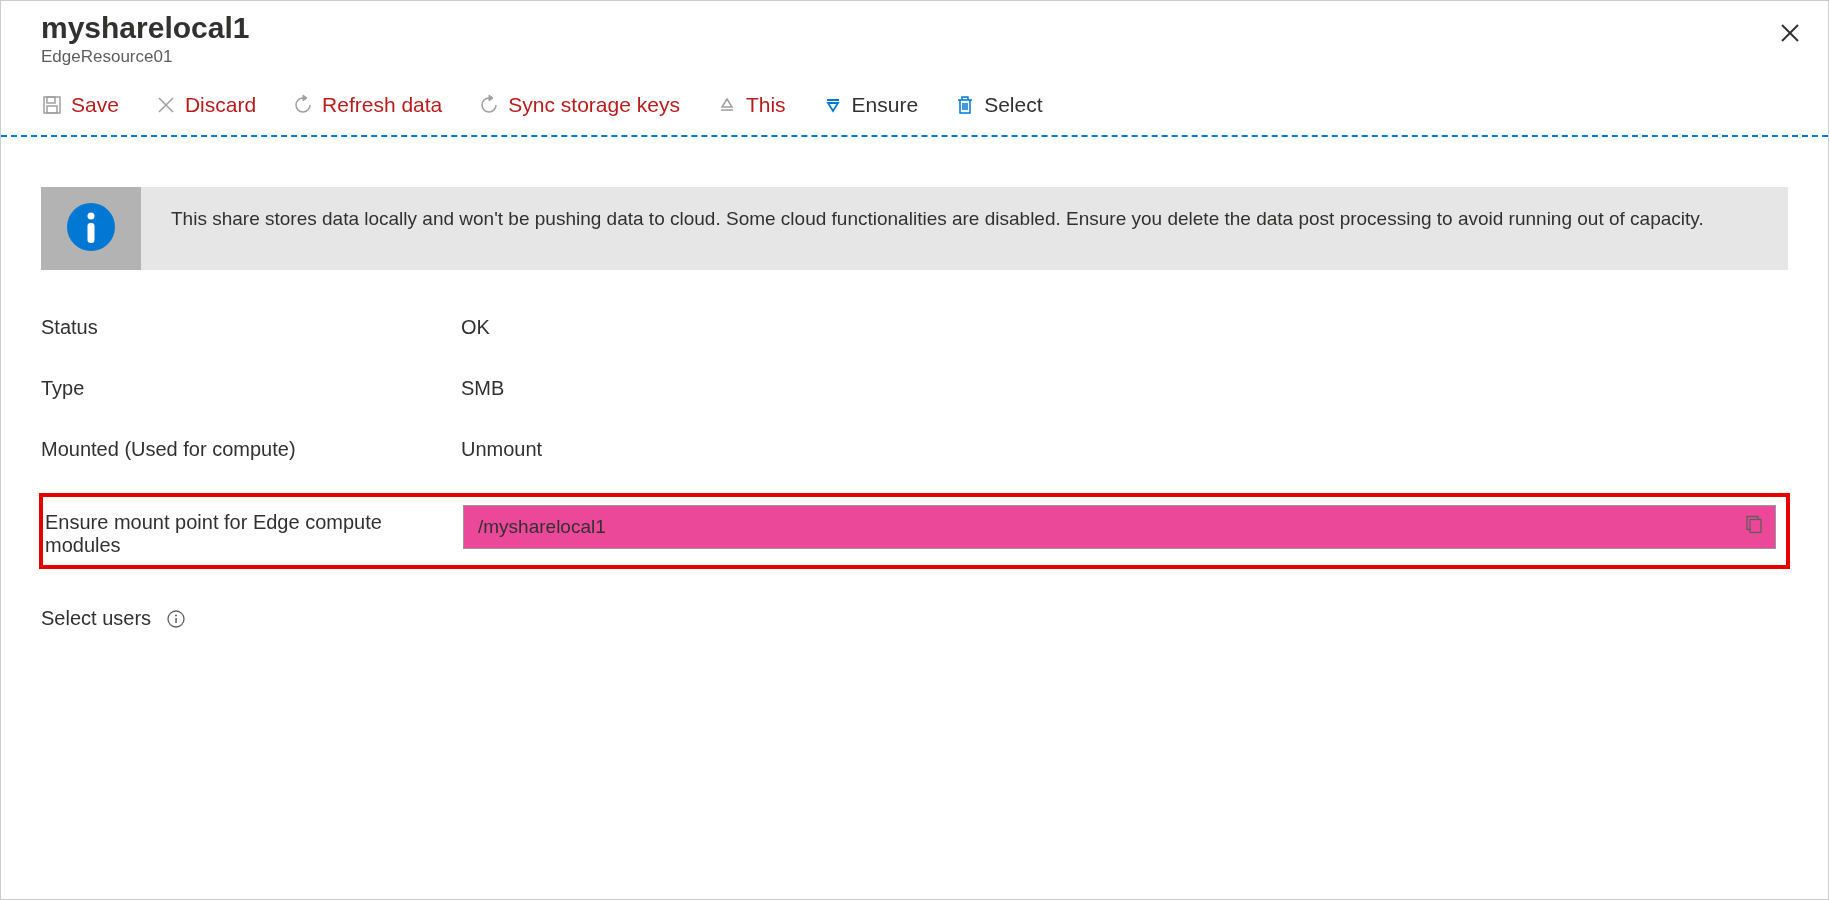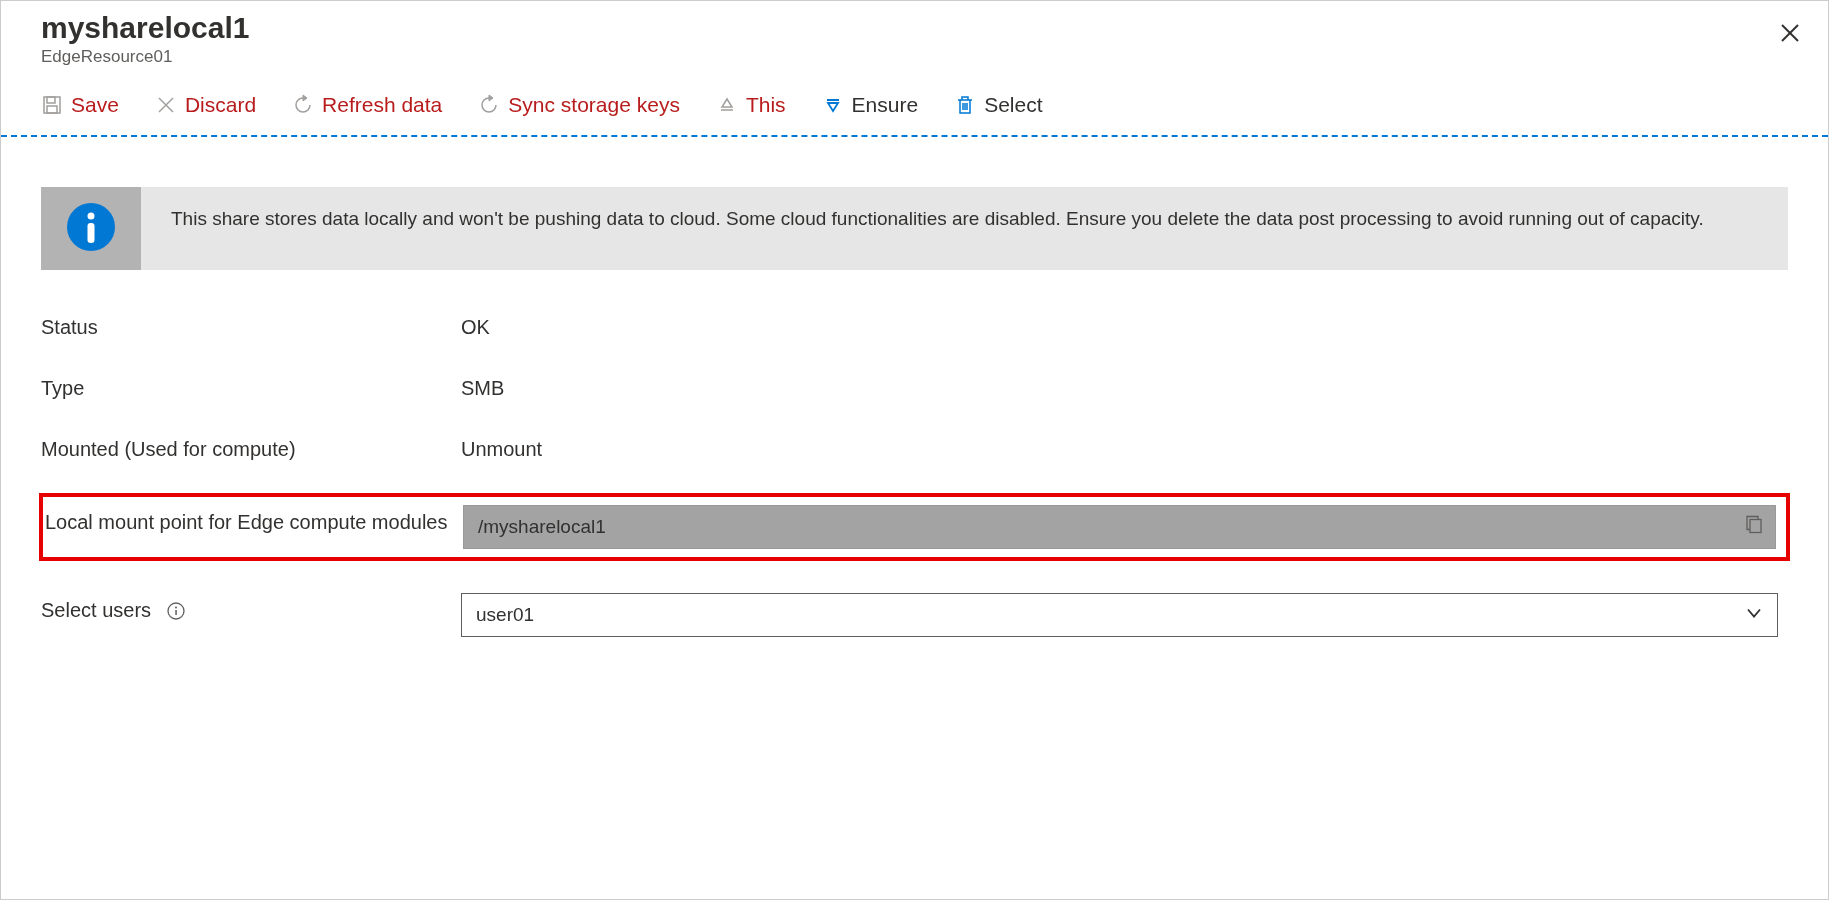--- a/index.html
+++ b/index.html
@@ -123,21 +123,21 @@
       margin-right: -2px;
     }
     .highlighted-row .form-label {
       padding-left: 2px;
     }
     .readonly-input {
       flex: 1;
       display: flex;
       align-items: center;
       border: 1px solid #999;
-      background: #a3a3a3;
+      background: #ec4899;
       padding: 10px 14px;
       font-size: 19px;
       position: relative;
       margin-right: 10px;
     }
     .readonly-input .copy-icon {
       position: absolute;
       right: 12px;
       top: 50%;
       transform: translateY(-50%);
@@ -276,21 +276,21 @@
       <div class="form-label">Type</div>
       <div class="form-value">SMB</div>
     </div>
 
     <div class="form-row">
       <div class="form-label">Mounted (Used for compute)</div>
       <div class="form-value">Unmount</div>
     </div>
 
     <div class="form-row highlighted-row">
-      <div class="form-label">Local mount point for Edge compute modules</div>
+      <div class="form-label">Ensure mount point for Edge compute modules</div>
       <div class="readonly-input">
         <span>/mysharelocal1</span>
         <span class="copy-icon">
           <svg width="18" height="20" viewBox="0 0 18 20" fill="none">
               <rect x="5" y="5" width="11" height="13" stroke="#605e5c" stroke-width="1.3"></rect>
               <path d="M 5 15 L 2 15 L 2 2 L 13 2 L 13 5" stroke="#605e5c" stroke-width="1.3" fill="none"></path>
             </svg>
         </span>
       </div>
     </div>
@@ -301,23 +301,15 @@
           <span>Select users</span>
           <span class="info-circle">
             <svg width="18" height="18" viewBox="0 0 18 18" fill="none">
                 <circle cx="9" cy="9" r="8" stroke="#605e5c" stroke-width="1.3"></circle>
                 <circle cx="9" cy="5.5" r="1" fill="#605e5c"></circle>
                 <rect x="8.3" y="8" width="1.5" height="5" fill="#605e5c"></rect>
               </svg>
           </span>
         </span>
       </div>
-      <div class="select-box">
-        <span>user01</span>
-        <span class="chevron-icon">
-          <svg width="18" height="18" viewBox="0 0 18 18">
-              <path d="M 3 6 L 9 13 L 15 6" stroke="#323130" stroke-width="1.8" fill="none"></path>
-            </svg>
-        </span>
-      </div>
     </div>
   </div>
 </div>
 
 </body></html>

